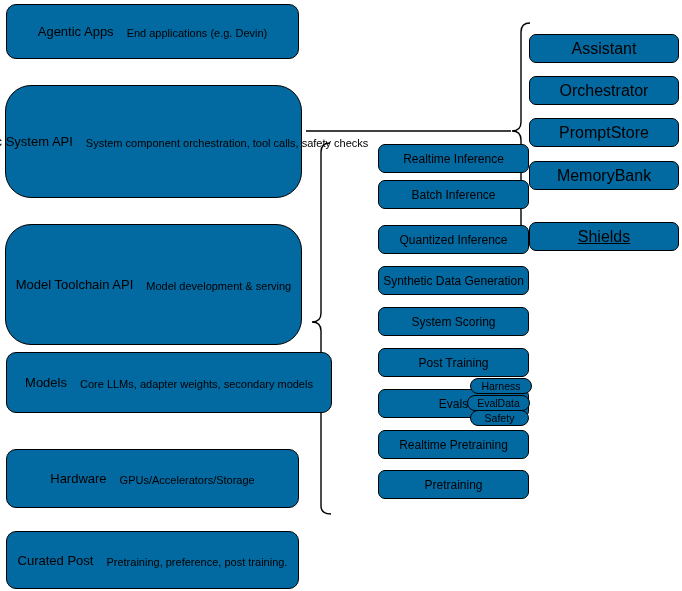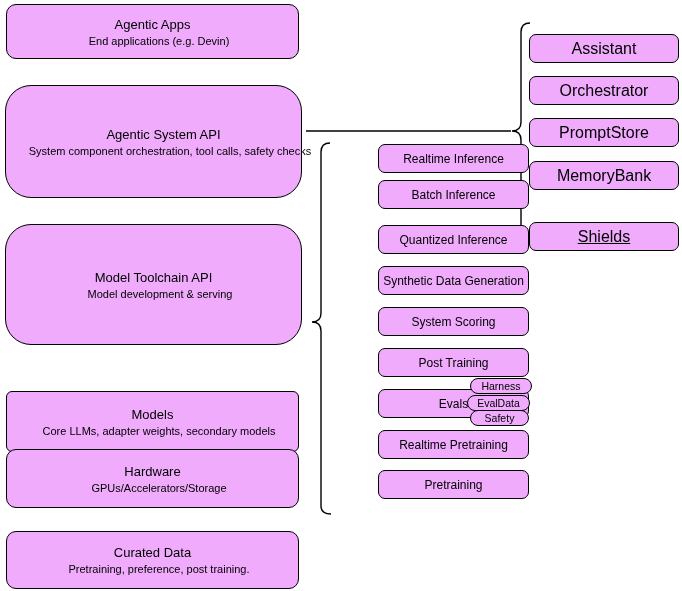--- a/index.html
+++ b/index.html
@@ -8,24 +8,24 @@
     width:682px;height:591px;
     background:#ffffff;
     font-family:"Liberation Sans", sans-serif;
     color:#000000;
     overflow:hidden;
   }
   .connectors{position:absolute;left:0;top:0;width:682px;height:591px;pointer-events:none;}
   .box{
     position:absolute;
     box-sizing:border-box;
-    background:#f0abfc;
+    background:#0369a1;
     border:1.5px solid #000000;
     display:flex;
-    flex-direction:column;
+    flex-direction:row;
     align-items:center;
     justify-content:center;
     text-align:center;
   }
   
   .lbox .title{font-size:13px;line-height:15px;}
   .lbox .subtitle{font-size:11px;line-height:12px;margin-top:3px;margin-left:13px;}
   .r10{border-radius:10px;}
   .r26{border-radius:26px;}
   
@@ -71,32 +71,32 @@
   <div class="box lbox r26" style="left:5px;top:85px;width:297px;height:113px;padding-left:20px;">
     <div class="title lbl">Agentic System API</div>
     <div class="subtitle lbl">System component orchestration, tool calls, safety checks</div>
   </div>
 
   <div class="box lbox r26" style="left:5px;top:224px;width:297px;height:121px;">
     <div class="title lbl">Model Toolchain API</div>
     <div class="subtitle lbl">Model development &amp; serving</div>
   </div>
 
-  <div class="box lbox r10" style="left:6px;top:391px;width:293px;height:61px;border-radius:6px;">
+  <div class="box lbox r10" style="left:6px;top:352px;width:326px;height:61px;">
     <div class="title lbl">Models</div>
     <div class="subtitle lbl">Core LLMs, adapter weights, secondary models</div>
   </div>
 
   <div class="box lbox r10" style="left:6px;top:449px;width:293px;height:59px;">
     <div class="title lbl">Hardware</div>
     <div class="subtitle lbl">GPUs/Accelerators/Storage</div>
   </div>
 
   <div class="box lbox r10" style="left:6px;top:531px;width:293px;height:58px;">
-    <div class="title lbl">Curated Data</div>
+    <div class="title lbl">Curated Post</div>
     <div class="subtitle lbl">Pretraining, preference, post training.</div>
   </div>
 
   <div class="box mbox" style="top:144px;">
     <span class="lbl">Realtime Inference</span>
   </div>
   <div class="box mbox" style="top:180px;">
     <span class="lbl">Batch Inference</span>
   </div>
   <div class="box mbox" style="top:225px;">

